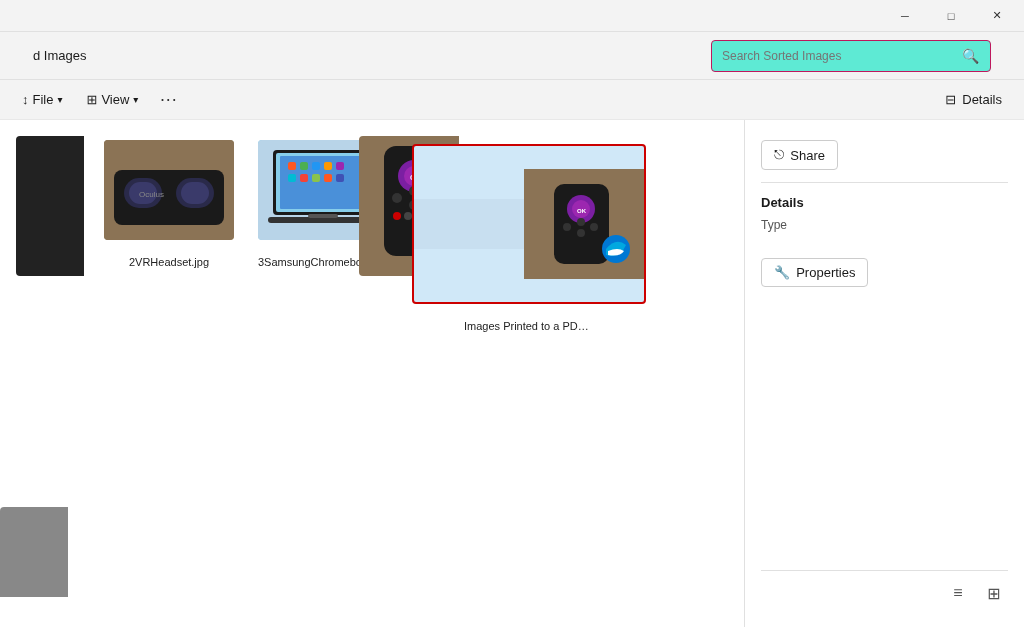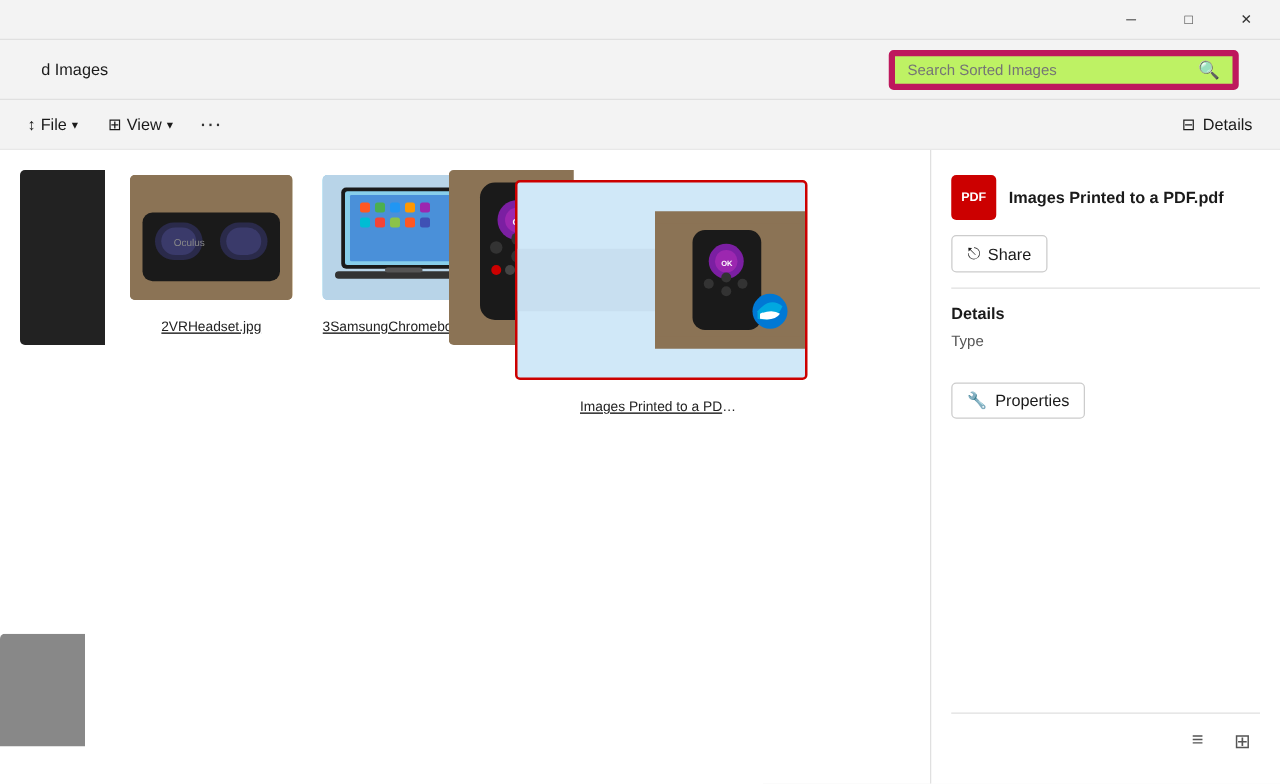--- a/index.html
+++ b/index.html
@@ -46,22 +46,22 @@
     .window-title {
       font-size: 13px;
       font-weight: 500;
       color: #1a1a1a;
       flex: 0 0 auto;
       margin-right: auto;
     }
     .search-bar {
       display: flex;
       align-items: center;
-      background: #bef264;
-      border: 5px solid #be185d;
+      background: #5eead4;
+      border: 1px solid #be185d;
       border-radius: 4px;
       padding: 4px 10px;
       gap: 24px;
       width: 280px;
       height: 32px;
     }
     .search-bar input {
       border: none;
       outline: none;
       font-size: 12px;
@@ -137,21 +137,20 @@
       position: relative;
     }
 
     .file-item {
       display: flex;
       flex-direction: column;
       align-items: center;
       cursor: pointer;
       border-radius: 4px;
       padding: 4px;
-      text-decoration: underline;
     }
 
     .file-thumb {
       width: 130px;
       height: 100px;
       border-radius: 4px;
       overflow: hidden;
       background: #ddd;
       display: flex;
       align-items: center;
@@ -428,24 +427,20 @@
       <span class="file-label">Images Printed to a PDF.pdf</span>
     </div>
 
     <div style="position:absolute; left:0; bottom:30px; width:68px; height:90px; overflow:hidden;">
       <div style="width:130px; height:100px; background:#888; border-radius:4px;"></div>
     </div>
 
   </div>
 
   <div class="details-panel">
-    <div class="detail-file-header">
-      <div class="pdf-icon">PDF</div>
-      <div class="detail-file-name">Images Printed to a PDF.pdf</div>
-    </div>
 
     <button class="share-btn">
       <span>⎋</span>
       <span>Share</span>
     </button>
 
     <div class="divider"></div>
 
     <div>
       <div class="details-section-title">Details</div>

